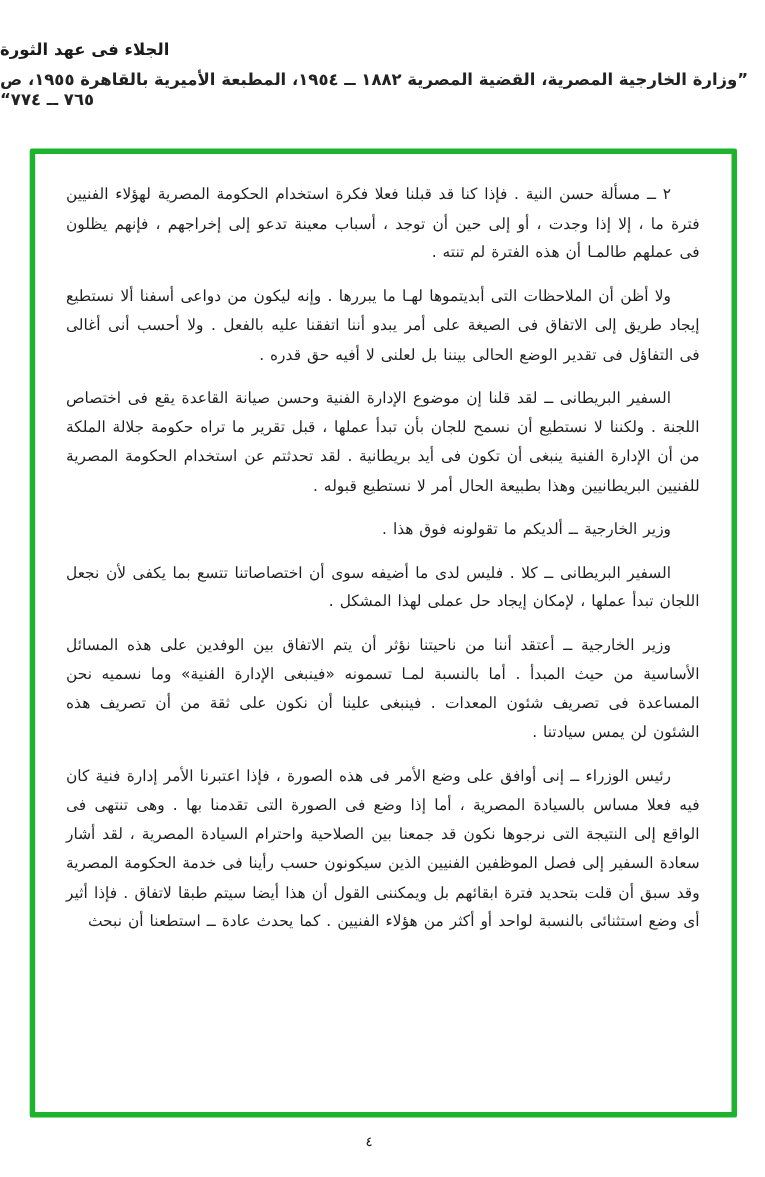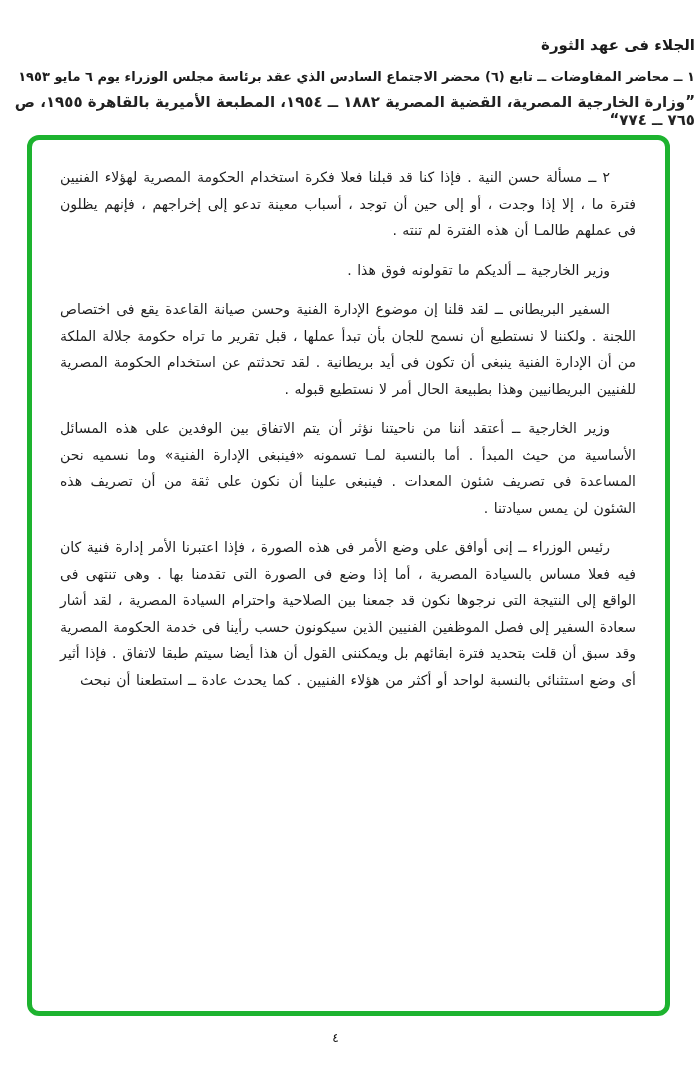--- a/index.html
+++ b/index.html
@@ -7,21 +7,21 @@
     position: relative;
     width: 695px;
     height: 1070px;
     margin: 0 auto;
     background: #ffffff;
     direction: rtl;
     font-family: "DejaVu Sans", sans-serif;
     color: #1b1b1b;
     overflow: hidden;
   }
-  .doc-header { text-align: right; padding-top: 36px; }
+  .doc-header { text-align: left; padding-top: 36px; }
   .doc-title {
     font-size: 15px;
     font-weight: bold;
     letter-spacing: 0.2px;
   }
   .doc-subtitle {
     margin-top: 15px;
     font-size: 13px;
     font-weight: bold;
     white-space: nowrap;
@@ -33,21 +33,21 @@
     color: #222222;
   }
   .content-box {
     position: absolute;
     left: 27px;
     top: 135px;
     width: 643px;
     height: 881px;
     box-sizing: border-box;
     border: 5px solid #1db32f;
-    border-radius: 12px;
+    border-radius: 2px;
     background: #ffffff;
     padding: 24px 29px 0 28px;
     overflow: hidden;
   }
   .content-box p {
     margin: 0 0 13px 0;
     font-size: 14px;
     line-height: 26.5px;
     text-align: justify;
     text-align-last: right;
@@ -65,27 +65,28 @@
     color: #111111;
   }
 </style>
 </head>
 <body>
 
 <div class="page">
 
   <div class="doc-header">
     <div class="doc-title">الجلاء فى عهد الثورة</div>
-    <div class="doc-subtitle">١ ــ محاضر المفاوضات ــ تابع (٦) محضر الاجتماع السادس الذي عقد برئاسة مجلس الوزراء يوم ٦ مايو ١٩٥٣</div>
     <div class="doc-citation">”وزارة الخارجية المصرية، القضية المصرية ١٨٨٢ ــ ١٩٥٤، المطبعة الأميرية بالقاهرة ١٩٥٥، ص ٧٦٥ ــ ٧٧٤“</div>
   </div>
 
   <div class="content-box">
     <p>٢ ــ مسألة حسن النية . فإذا كنا قد قبلنا فعلا فكرة استخدام الحكومة المصرية لهؤلاء الفنيين فترة ما ، إلا إذا وجدت ، أو إلى حين أن توجد ، أسباب معينة تدعو إلى إخراجهم ، فإنهم يظلون فى عملهم طالمـا أن هذه الفترة لم تنته .</p>
+    <p>ولا أظن أن الملاحظات التى أبديتموها لهـا ما يبررها . وإنه ليكون من دواعى أسفنا ألا نستطيع إيجاد طريق إلى الاتفاق فى الصيغة على أمر يبدو أننا اتفقنا عليه بالفعل . ولا أحسب أنى أغالى فى التفاؤل فى تقدير الوضع الحالى بيننا بل لعلنى لا أفيه حق قدره .</p>
+    <p>السفير البريطانى ــ لقد قلنا إن موضوع الإدارة الفنية وحسن صيانة القاعدة يقع فى اختصاص اللجنة . ولكننا لا نستطيع أن نسمح للجان بأن تبدأ عملها ، قبل تقرير ما تراه حكومة جلالة الملكة من أن الإدارة الفنية ينبغى أن تكون فى أيد بريطانية . لقد تحدثتم عن استخدام الحكومة المصرية للفنيين البريطانيين وهذا بطبيعة الحال أمر لا نستطيع قبوله .</p>
     <p>وزير الخارجية ــ ألديكم ما تقولونه فوق هذا .</p>
-    <p>السفير البريطانى ــ لقد قلنا إن موضوع الإدارة الفنية وحسن صيانة القاعدة يقع فى اختصاص اللجنة . ولكننا لا نستطيع أن نسمح للجان بأن تبدأ عملها ، قبل تقرير ما تراه حكومة جلالة الملكة من أن الإدارة الفنية ينبغى أن تكون فى أيد بريطانية . لقد تحدثتم عن استخدام الحكومة المصرية للفنيين البريطانيين وهذا بطبيعة الحال أمر لا نستطيع قبوله .</p>
+    <p>السفير البريطانى ــ كلا . فليس لدى ما أضيفه سوى أن اختصاصاتنا تتسع بما يكفى لأن نجعل اللجان تبدأ عملها ، لإمكان إيجاد حل عملى لهذا المشكل .</p>
     <p>وزير الخارجية ــ أعتقد أننا من ناحيتنا نؤثر أن يتم الاتفاق بين الوفدين على هذه المسائل الأساسية من حيث المبدأ . أما بالنسبة لمـا تسمونه «فينبغى الإدارة الفنية» وما نسميه نحن المساعدة فى تصريف شئون المعدات . فينبغى علينا أن نكون على ثقة من أن تصريف هذه الشئون لن يمس سيادتنا .</p>
     <p>رئيس الوزراء ــ إنى أوافق على وضع الأمر فى هذه الصورة ، فإذا اعتبرنا الأمر إدارة فنية كان فيه فعلا مساس بالسيادة المصرية ، أما إذا وضع فى الصورة التى تقدمنا بها . وهى تنتهى فى الواقع إلى النتيجة التى نرجوها نكون قد جمعنا بين الصلاحية واحترام السيادة المصرية ، لقد أشار سعادة السفير إلى فصل الموظفين الفنيين الذين سيكونون حسب رأينا فى خدمة الحكومة المصرية وقد سبق أن قلت بتحديد فترة ابقائهم بل ويمكننى القول أن هذا أيضا سيتم طبقا لاتفاق . فإذا أثير أى وضع استثنائى بالنسبة لواحد أو أكثر من هؤلاء الفنيين . كما يحدث عادة ــ استطعنا أن نبحث</p>
   </div>
 
   <div class="page-number">٤</div>
 
 </div>
 
 </body></html>

